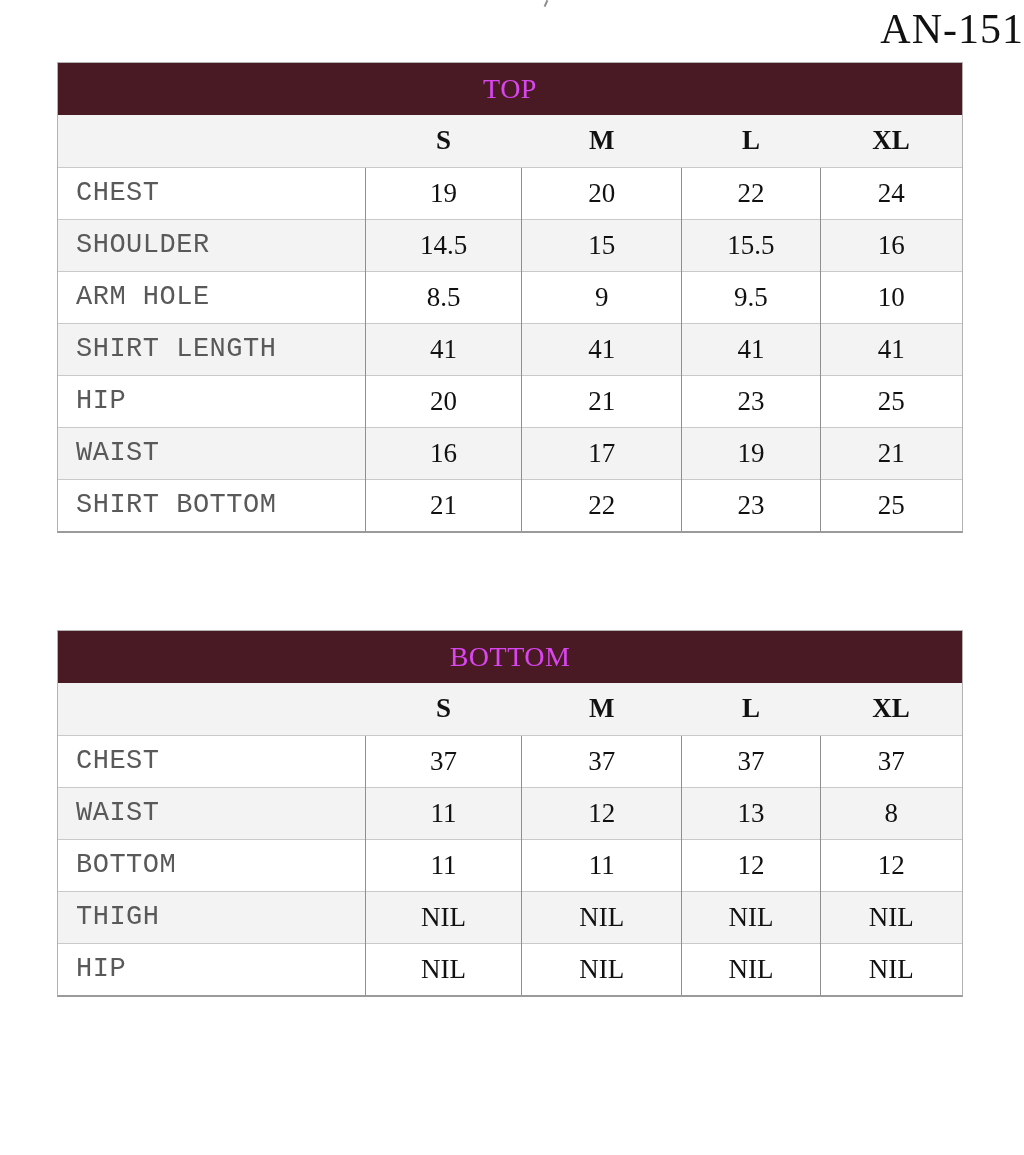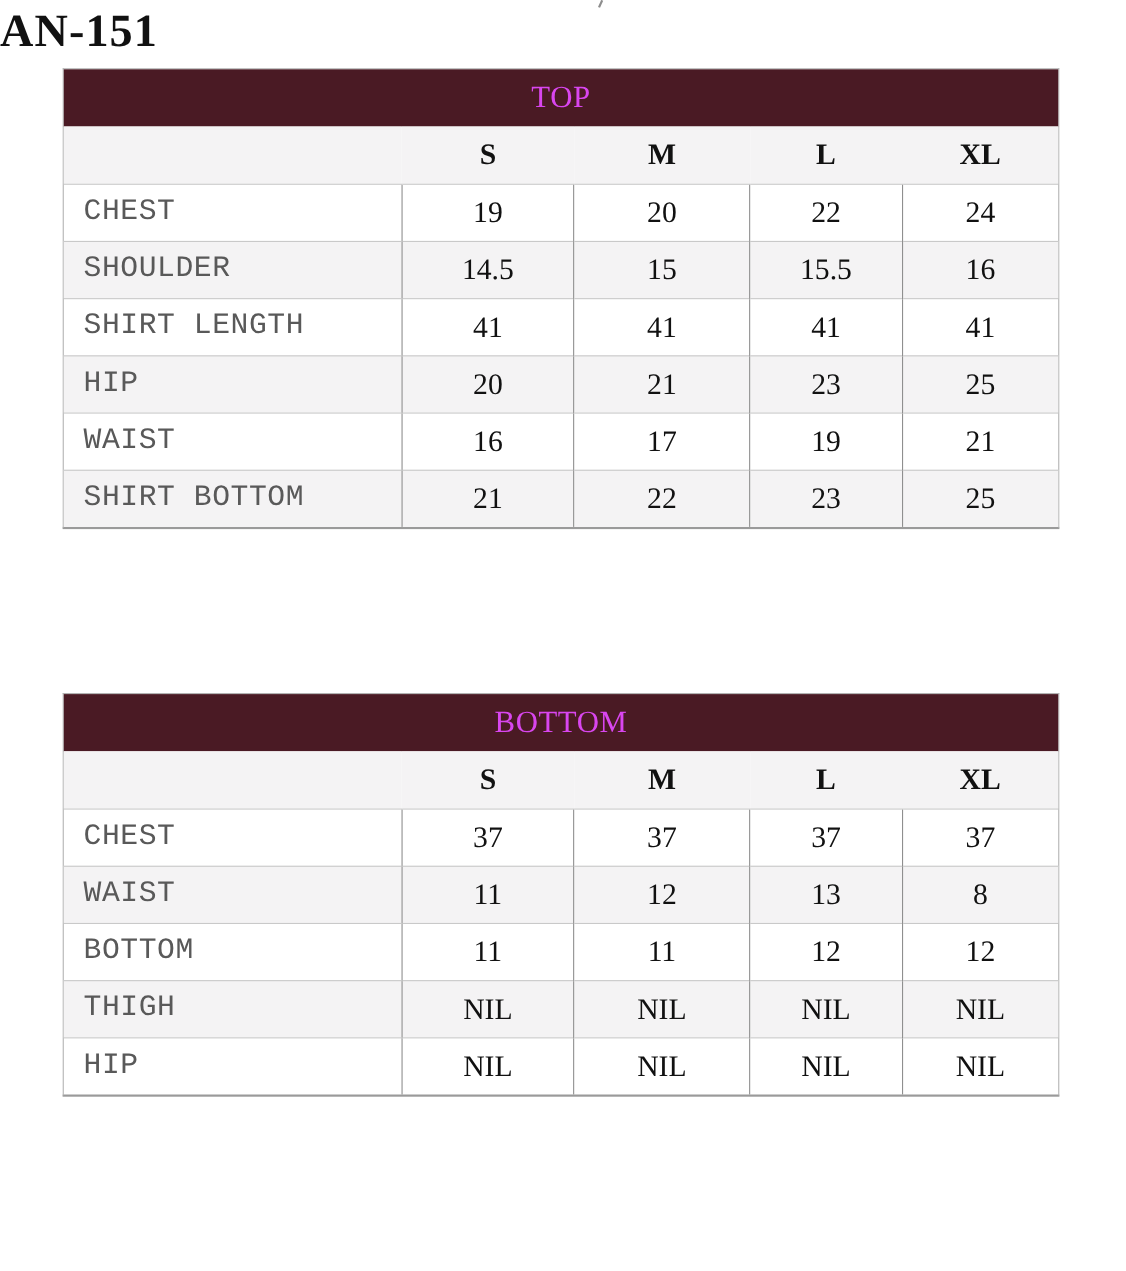--- a/index.html
+++ b/index.html
@@ -19,23 +19,23 @@
     position: absolute;
     left: 545px;
     top: 0;
     width: 2px;
     height: 7px;
     background: #8d8d8d;
     transform: rotate(24deg);
   }
   .page-title {
     padding-top: 6px;
-    text-align: left;
+    text-align: right;
     font-size: 42px;
-    font-weight: 700;
+    font-weight: 400;
     color: #111111;
     letter-spacing: 1px;
     line-height: 1.1;
   }
   .size-chart {
     position: absolute;
     left: 57px;
     width: 906px;
     border: 1px solid #b3b3b3;
     border-bottom: 2px solid #9a9a9a;
@@ -136,20 +136,27 @@
           <td class="cell-value">24</td>
         </tr>
         <tr>
           <td class="row-label">SHOULDER</td>
           <td class="cell-value">14.5</td>
           <td class="cell-value">15</td>
           <td class="cell-value">15.5</td>
           <td class="cell-value">16</td>
         </tr>
         <tr>
+          <td class="row-label">ARM HOLE</td>
+          <td class="cell-value">8.5</td>
+          <td class="cell-value">9</td>
+          <td class="cell-value">9.5</td>
+          <td class="cell-value">10</td>
+        </tr>
+        <tr>
           <td class="row-label">SHIRT LENGTH</td>
           <td class="cell-value">41</td>
           <td class="cell-value">41</td>
           <td class="cell-value">41</td>
           <td class="cell-value">41</td>
         </tr>
         <tr>
           <td class="row-label">HIP</td>
           <td class="cell-value">20</td>
           <td class="cell-value">21</td>

